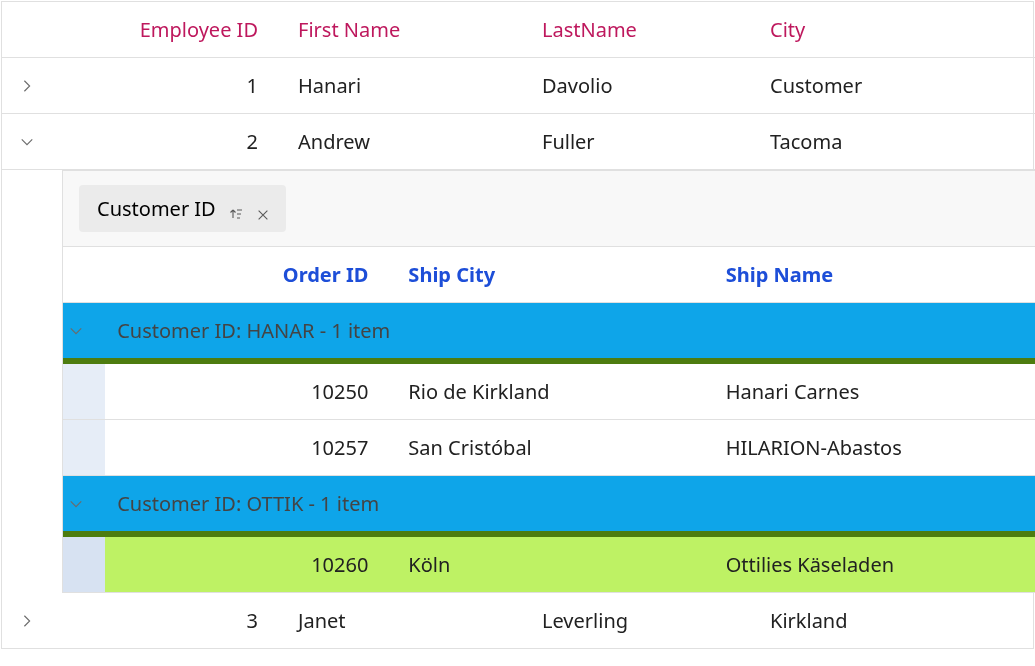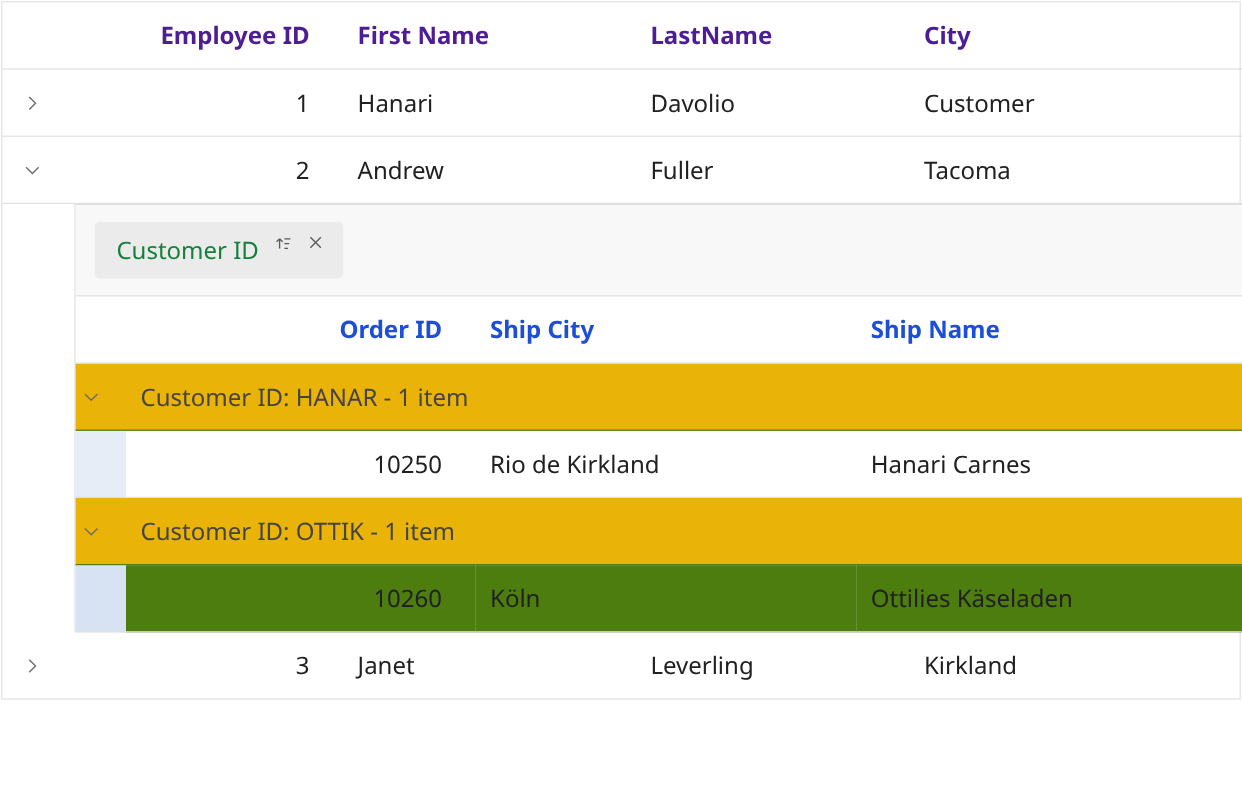--- a/index.html
+++ b/index.html
@@ -13,21 +13,21 @@
       overflow: hidden;
     }
     .grid {
       border: 1px solid #e0e0e0;
       width: 1033px;
       margin: 1px;
     }
     table { border-collapse: collapse; width: 100%; table-layout: fixed; }
 
     
-    .mheader td { padding: 14px 12px 14px 12px; font-weight: 700; color: #4c1d95; }
+    .mheader td { padding: 14px 12px 14px 12px; font-weight: 400; color: #be185d; }
     .mheader { border-bottom: 1px solid #e0e0e0; }
     .mrow td { padding: 14px 12px; }
     .mrow { border-bottom: 1px solid #e0e0e0; }
 
     col.expcol  { width: 60px; }
     col.idcol   { width: 224px; }
     col.fncol   { width: 244px; }
     col.lncol   { width: 228px; }
     col.citycol { width: 277px; }
 
@@ -48,54 +48,54 @@
       background: #fff;
       width: calc(100% - 60px);
     }
     .grp-panel {
       background: #f8f8f8;
       padding: 14px 16px;
       border-bottom: 1px solid #e0e0e0;
     }
     .grp-chip {
       display: inline-flex;
-      align-items: flex-start;
+      align-items: flex-end;
       gap: 12px;
       background: #ebebeb;
       border-radius: 4px;
       padding: 10px 16px 10px 18px;
       font-size: 20px;
-      color: #15803d;
+      color: #000000;
     }
     .grp-chip .sort-ic, .grp-chip .close-ic { color:#5a5a5a; display:inline-flex; }
     .grp-chip .sort-ic svg, .grp-chip .close-ic svg { display:block; }
 
     .detail table { width: 100%; }
     col.dexp  { width: 42px; }
     col.doid  { width: 290px; }
     col.dcity { width: 316px; }
     col.dname { width: 320px; }
 
     .dheader td { padding: 14px 12px; font-weight: 700; color:#1d4ed8; }
     .dheader { border-bottom: 1px solid #e0e0e0; }
 
     .grp-row td { padding: 14px 12px; }
-    .grp-row { background:#eab308; border-bottom:1px solid #4d7c0f; }
+    .grp-row { background:#0ea5e9; border-bottom:6px solid #4d7c0f; }
     .grp-row .gexp { padding-left: 6px; width:42px; }
     .grp-label { color:#444; }
     .grp-prefix { color:#444; }
 
     .drow td { padding: 14px 12px; }
     .drow { border-bottom: 1px solid #e0e0e0; }
     .drow .indent-cell {
       padding:0;
       background:#e6edf7;
       width:42px;
     }
-    .drow.sel td { background:#4d7c0f; }
+    .drow.sel td { background:#bef264; }
     .drow.sel .indent-cell { background:#d7e2f2; }
     .doid-val { text-align:right; padding-right: 28px !important; }
 
     .mrow:last-child { border-bottom: none; }
   </style>
 </head>
 <body>
 
 <div class="grid">
   <table>
@@ -193,20 +193,26 @@
                 <span class="grp-prefix">Customer ID: </span><span>HANAR</span><span> - 1 item</span>
               </td>
             </tr>
             <tr class="drow">
               <td class="indent-cell"></td>
               <td class="doid-val">10250</td>
               <td>Rio de Kirkland</td>
               <td>Hanari Carnes</td>
             </tr>
 
+            <tr class="drow">
+              <td class="indent-cell"></td>
+              <td class="doid-val">10257</td>
+              <td>San Cristóbal</td>
+              <td>HILARION-Abastos</td>
+            </tr>
 
             <tr class="grp-row">
               <td class="gexp">
                 <span class="chev">
                   <svg width="14" height="14" viewBox="0 0 16 16">
                           <path d="M2 5l6 6 6-6" fill="none" stroke="currentColor" stroke-width="1.3"></path>
                         </svg>
                 </span>
               </td>
               <td colspan="3" class="grp-label">

